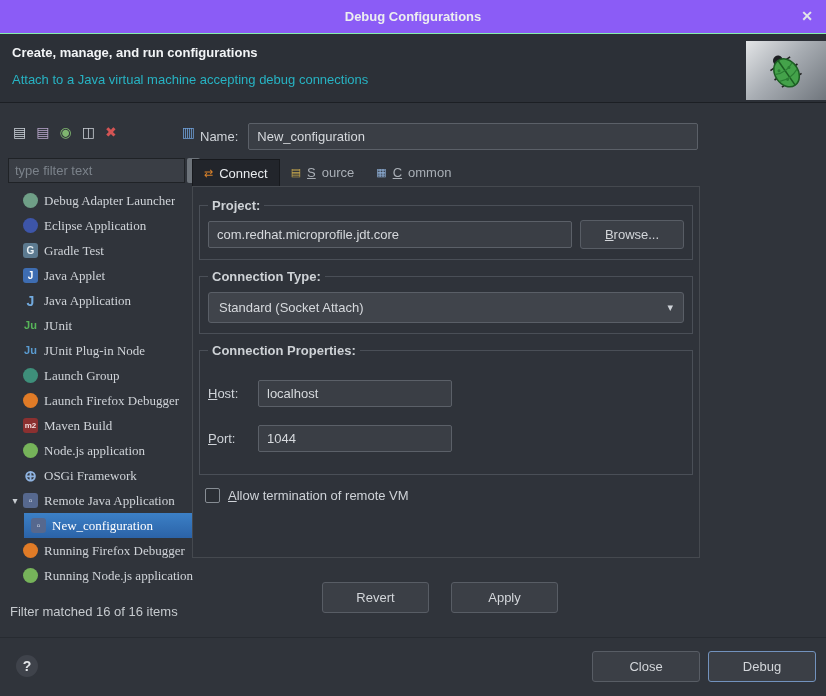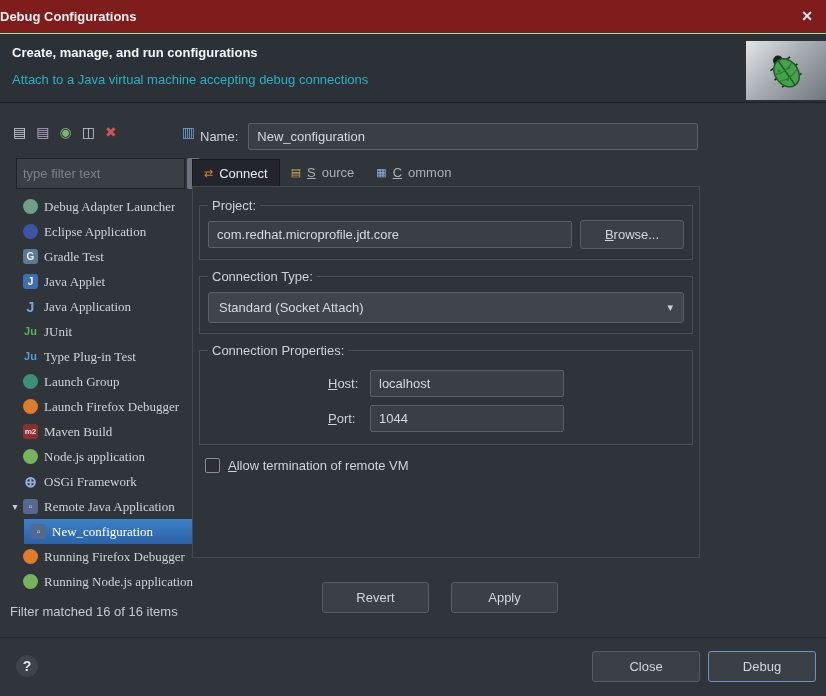--- a/index.html
+++ b/index.html
@@ -2,37 +2,37 @@
 <html><head>
 <meta charset="utf-8">
 <style>
   html,body{margin:0;padding:0;}
   body{
     width:826px;height:696px;position:relative;overflow:hidden;
     background:#30343b;color:#cfd3d8;
     font-family:"Liberation Sans",sans-serif;font-size:13px;
   }
   
-  .titlebar{position:absolute;top:0;left:0;right:0;height:33px;background:#7f1d1d;
-    display:flex;align-items:center;justify-content:flex-start;
+  .titlebar{position:absolute;top:0;left:0;right:0;height:33px;background:#8b5cf6;
+    display:flex;align-items:center;justify-content:center;
     font-weight:bold;font-size:13px;color:#eceef0;border-bottom:3px solid #86efac;}
   .close-btn{position:absolute;right:13px;top:8px;font-size:14px;color:#e3e6e9;cursor:default;}
   
   .header{position:absolute;top:34px;left:0;right:0;height:68px;background:#2c3037;border-bottom:1px solid #1c1f24;}
   .header-title{position:absolute;left:12px;top:11px;font-size:13px;font-weight:bold;color:#f2f4f6;}
   .header-subtitle{position:absolute;left:12px;top:38px;font-size:13px;color:#27b3c3;}
   .bug-panel{position:absolute;right:0;top:7px;width:80px;height:59px;
     background:linear-gradient(135deg,#e3e5e7 0%,#a9aeb4 45%,#70767d 100%);
     display:flex;align-items:center;justify-content:center;}
   
   .sidebar{position:absolute;left:8px;top:118px;width:192px;bottom:66px;display:flex;flex-direction:column;}
   .side-toolbar{height:28px;display:flex;align-items:center;gap:10px;padding:0 5px;}
   .tb-icon{font-size:14px;line-height:1;cursor:default;}
   .tb-icon.gap{margin-left:auto;}
-  .filter-row{margin-top:12px;height:31px;display:flex;gap:2px;margin-left:8px;}
+  .filter-row{margin-top:12px;height:25px;display:flex;gap:2px;}
   .filter-input{flex:1;min-width:0;background:#3a3e45;border:1px solid #1f2226;color:#cfd3d8;
     padding:0 6px;font-size:13px;font-family:inherit;}
   .filter-input::placeholder{color:#7b828a;}
   .scroll-thumb{width:13px;background:#6d737a;border-radius:2px;}
   .tree{margin-top:5px;flex:1;overflow:hidden;}
   .tree-row{height:25px;display:flex;align-items:center;white-space:nowrap;overflow:hidden;cursor:default;}
   .tree-row.selected{background:linear-gradient(#3c80c6,#2b63a8);color:#fff;}
   .tree-row.child{margin-left:16px;}
   .twisty{width:14px;flex:none;font-size:10px;color:#c8ccd1;text-align:center;}
   .tree-row.child .twisty{width:6px;}
@@ -49,31 +49,31 @@
     height:25px;padding:0 8px;font-size:13px;font-family:inherit;}
   .name-row .text-input{flex:1;}
   .tab-bar{display:flex;height:27px;margin-top:9px;align-items:stretch;}
   .tab{display:flex;align-items:center;gap:6px;padding:0 11px;color:#a9afb6;cursor:default;}
   .tab.active{background:#22252b;color:#e9ecef;border:1px solid #17191d;border-bottom:none;}
   .tab-icon{font-size:11px;line-height:1;}
   .mn{text-decoration:underline;}
   .tab-content{border:1px solid #45494f;height:372px;background:#2f333a;padding:2px 2px 0;box-sizing:border-box;}
   fieldset{border:1px solid #4a4f57;margin:9px 4px 0;padding:4px 8px 10px;}
   fieldset.props{padding-bottom:4px;}
-  legend{padding:0 4px;color:#ced2d6;font-size:13px;}
+  legend{padding:0 4px;color:#ced2d6;font-size:13px;font-weight:bold;}
   .group-row{display:flex;align-items:center;gap:8px;margin-top:3px;}
   .group-row .text-input{flex:1;min-width:0;}
   .btn{background:#3b3f46;border:1px solid #585d65;border-radius:3px;color:#d3d6da;
     font-size:13px;font-family:inherit;height:29px;min-width:104px;padding:0 10px;cursor:default;
     display:inline-flex;align-items:center;justify-content:center;}
   .combo{height:29px;background:#40444b;border:1px solid #5a5f67;border-radius:3px;
     display:flex;align-items:center;padding:0 10px;margin-top:4px;cursor:default;}
   .combo-value{flex:1;color:#d6d9dd;}
   .combo-arrow{font-size:11px;color:#cfd3d8;}
-  .prop-row{display:flex;align-items:center;margin:8px 0;justify-content:center;}
+  .prop-row{display:flex;align-items:center;gap:8px;margin:18px 0;}
   .prop-label{width:42px;flex:none;}
   .checkbox-row{display:flex;align-items:center;gap:8px;margin:13px 10px 0;}
   .checkbox{width:13px;height:13px;flex:none;background:#2b2f35;border:1px solid #878d94;border-radius:2px;}
   .action-row{display:flex;justify-content:center;gap:22px;margin-top:24px;padding-right:12px;}
   .action-row .btn{min-width:107px;height:31px;}
   
   .footer{position:absolute;left:0;right:0;bottom:0;height:58px;border-top:1px solid #272b31;}
   .help{position:absolute;left:16px;top:17px;width:22px;height:22px;border-radius:50%;background:#3f434b;
     display:flex;align-items:center;justify-content:center;font-weight:bold;font-size:14px;color:#e4e7ea;cursor:default;}
   .footer-buttons{position:absolute;right:10px;top:13px;display:flex;gap:8px;}
@@ -150,21 +150,21 @@
         <span class="tlabel">Java Application</span>
       </div>
       <div class="tree-row">
         <span class="twisty"></span>
         <span class="ticon " style="color: rgb(87, 181, 89); font-size: 11px;">Ju</span>
         <span class="tlabel">JUnit</span>
       </div>
       <div class="tree-row">
         <span class="twisty"></span>
         <span class="ticon " style="color: rgb(90, 155, 208); font-size: 11px;">Ju</span>
-        <span class="tlabel">Type Plug-in Test</span>
+        <span class="tlabel">JUnit Plug-in Node</span>
       </div>
       <div class="tree-row">
         <span class="twisty"></span>
         <span class="ticon circle" style="background: rgb(62, 143, 122); color: rgb(255, 255, 255); font-size: 10px;"></span>
         <span class="tlabel">Launch Group</span>
       </div>
       <div class="tree-row">
         <span class="twisty"></span>
         <span class="ticon circle" style="background: rgb(224, 123, 39); color: rgb(255, 255, 255); font-size: 10px;"></span>
         <span class="tlabel">Launch Firefox Debugger</span>

